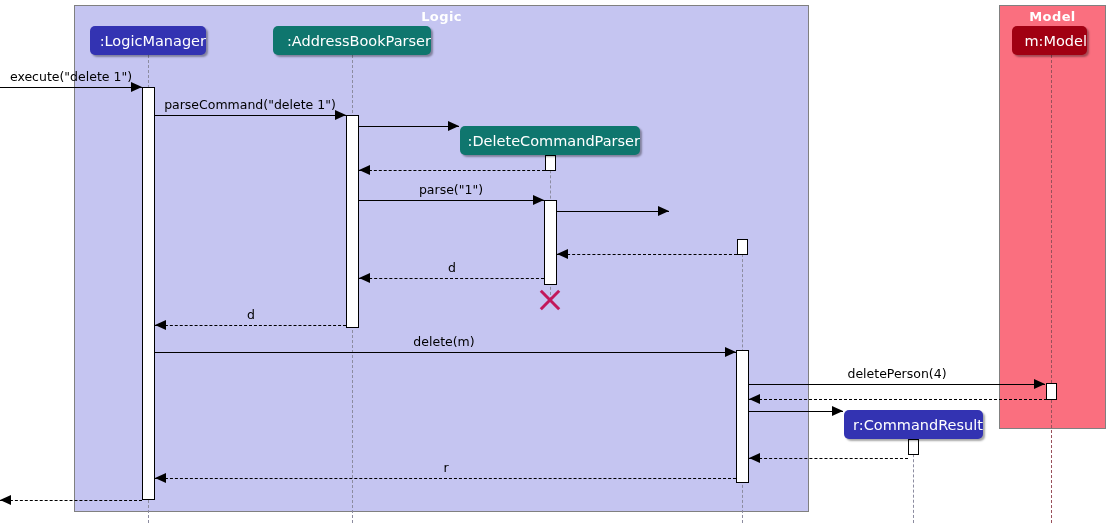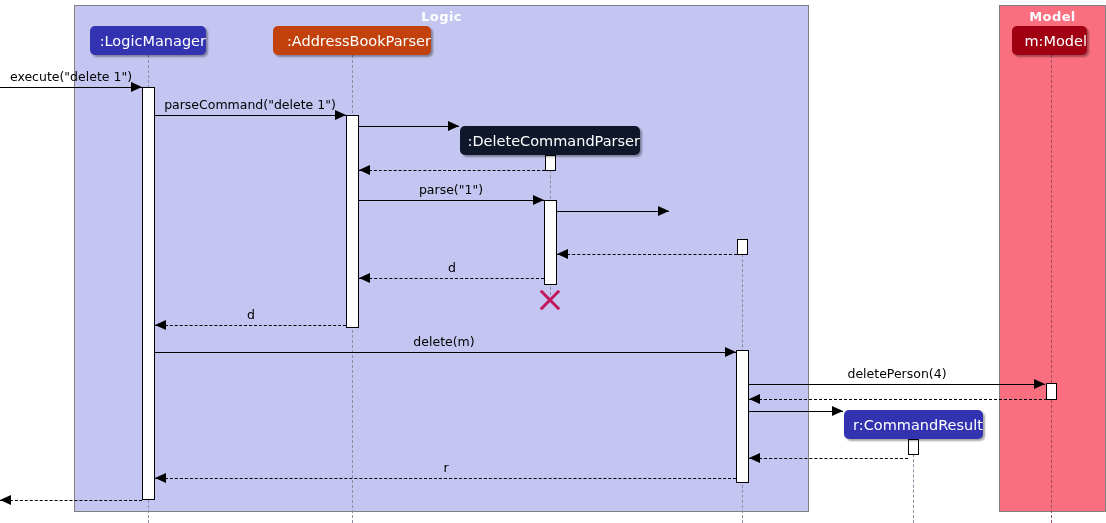--- a/index.html
+++ b/index.html
@@ -109,21 +109,21 @@
   .destroy::before { transform: translateX(-50%) rotate(45deg); }
   .destroy::after  { transform: translateX(-50%) rotate(-45deg); }
 </style>
 </head>
 <body>
 
 <div id="diagram">
     <div class="pkg" style="left: 74px; top: 5px; width: 735px; height: 507px; background: rgb(197, 197, 241); border-color: rgb(128, 128, 128);">
       <div class="pkg-title" style="color: rgb(255, 255, 255);">Logic</div>
     </div>
-    <div class="pkg" style="left: 999px; top: 5px; width: 107px; height: 507px; background: rgb(250, 111, 127); border-color: rgb(128, 128, 128);">
+    <div class="pkg" style="left: 999px; top: 5px; width: 107px; height: 424px; background: rgb(250, 111, 127); border-color: rgb(128, 128, 128);">
       <div class="pkg-title" style="color: rgb(255, 255, 255);">Model</div>
     </div>
     <div class="lifeline" style="left: 148px; top: 55px; height: 468px;"></div>
     <div class="lifeline" style="left: 352px; top: 55px; height: 468px;"></div>
     <div class="lifeline" style="left: 550px; top: 155px; height: 145px;"></div>
     <div class="lifeline" style="left: 742px; top: 239px; height: 284px;"></div>
     <div class="lifeline" style="left: 913px; top: 439px; height: 84px;"></div>
     <div class="lifeline model-ll" style="left: 1051px; top: 55px; height: 468px;"></div>
     <div class="msg-line" style="left: 0px; top: 87px; width: 142px;"></div>
     <div class="arrowhead right" style="top: 82px; left: 131px;"></div>
@@ -169,24 +169,24 @@
     <div class="activation" style="left: 346px; top: 115px; width: 13px; height: 213px;"></div>
     <div class="activation" style="left: 545px; top: 155px; width: 11px; height: 16px;"></div>
     <div class="activation" style="left: 544px; top: 200px; width: 13px; height: 85px;"></div>
     <div class="activation" style="left: 737px; top: 239px; width: 11px; height: 16px;"></div>
     <div class="activation" style="left: 736px; top: 350px; width: 13px; height: 133px;"></div>
     <div class="activation" style="left: 908px; top: 439px; width: 11px; height: 16px;"></div>
     <div class="activation" style="left: 1046px; top: 383px; width: 11px; height: 17px;"></div>
     <div class="participant" style="left: 90px; top: 26px; width: 116px; height: 29px; background: rgb(51, 51, 178); color: rgb(255, 255, 255);">
       <span>:LogicManager</span>
     </div>
-    <div class="participant" style="left: 273px; top: 26px; width: 158px; height: 29px; background: #c2410c; color: rgb(255, 255, 255);">
+    <div class="participant" style="left: 273px; top: 26px; width: 158px; height: 29px; background: #0f766e; color: rgb(255, 255, 255);">
       <span>:AddressBookParser</span>
     </div>
-    <div class="participant" style="left: 460px; top: 126px; width: 180px; height: 29px; background: #0f172a; color: rgb(255, 255, 255);">
+    <div class="participant" style="left: 460px; top: 126px; width: 180px; height: 29px; background: #0f766e; color: rgb(255, 255, 255);">
       <span>:DeleteCommandParser</span>
     </div>
     <div class="participant" style="left: 844px; top: 410px; width: 139px; height: 29px; background: rgb(51, 51, 178); color: rgb(255, 255, 255);">
       <span>r:CommandResult</span>
     </div>
     <div class="participant" style="left: 1012px; top: 26px; width: 75px; height: 29px; background: rgb(161, 0, 18); color: rgb(255, 255, 255);">
       <span>m:Model</span>
     </div>
     <div class="destroy" style="left: 537px; top: 287px; width: 26px; height: 26px;"></div>
   </div>

